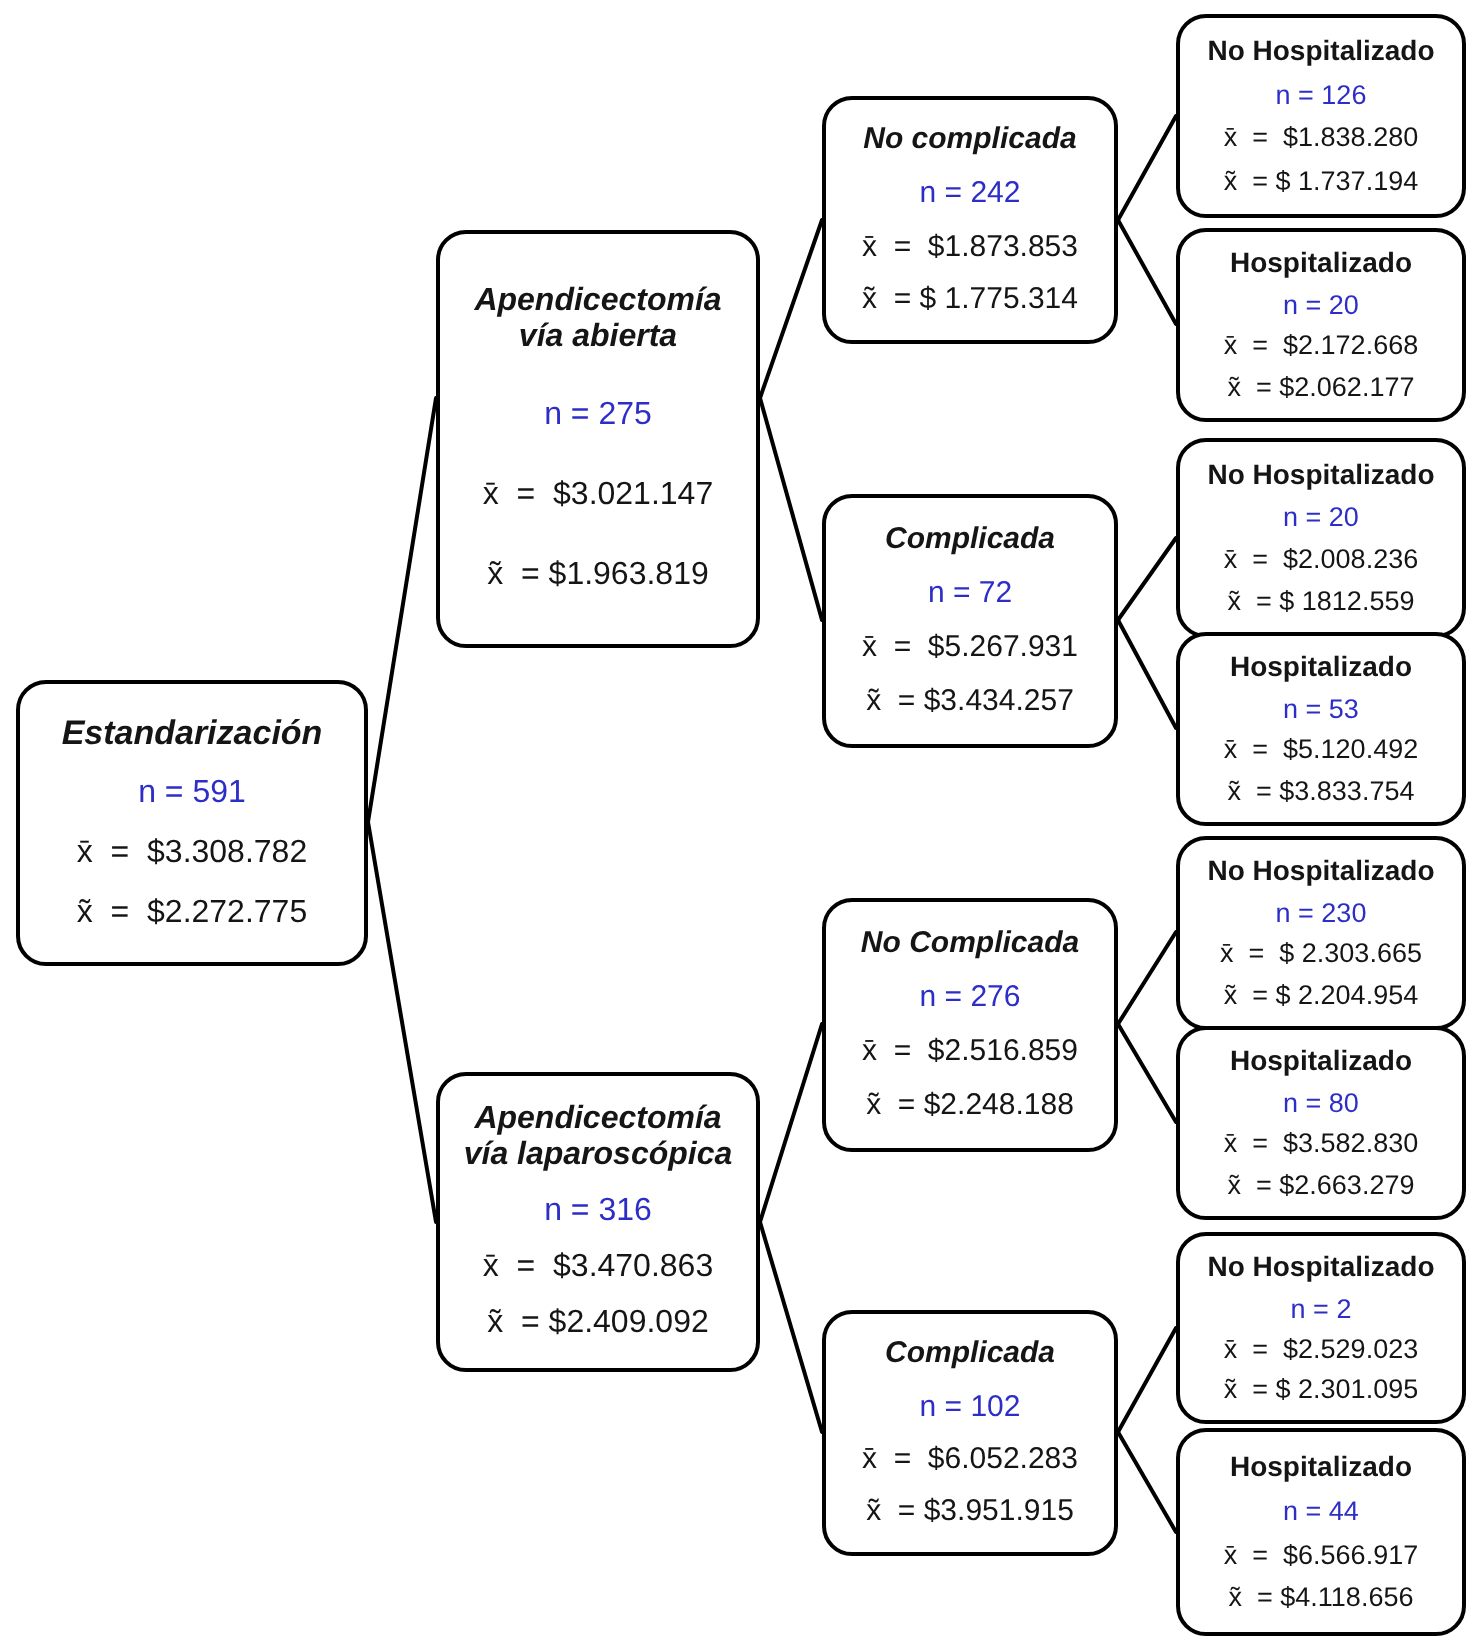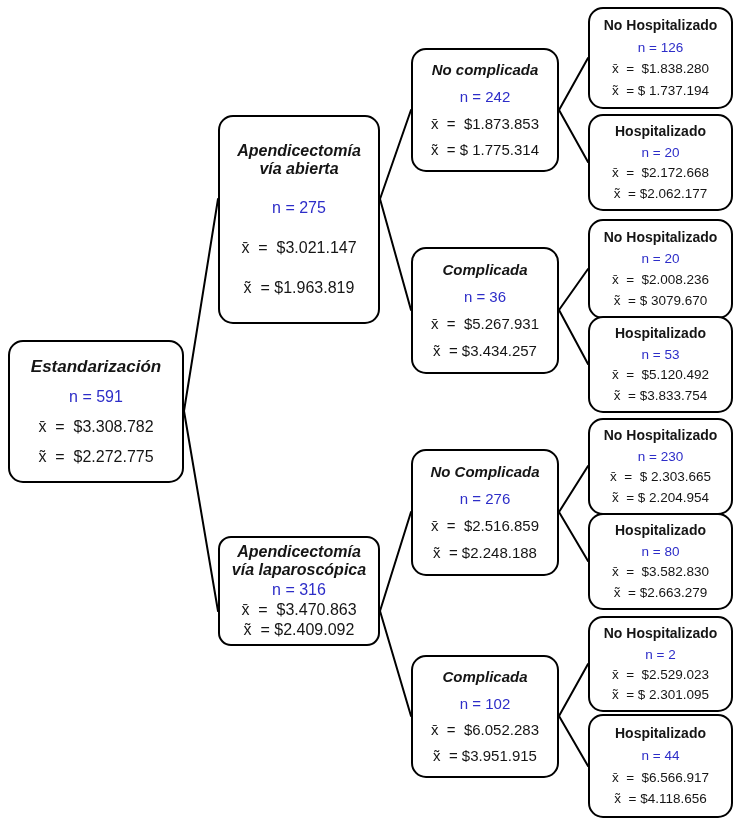--- a/index.html
+++ b/index.html
@@ -38,21 +38,21 @@
   .v { white-space: pre; }
 
   .lvl1 { font-size: 16px; }  .lvl1 .t { font-size: 17px; }
   .lvl2 { font-size: 16px; }  .lvl2 .t { font-size: 16px; }
   .lvl3 { font-size: 15px; }  .lvl3 .t { font-size: 15px; }
   .leaf { font-size: 13.5px; } .leaf .t { font-size: 14px; font-style: normal; }
 
   
   #n-root    { left:   8px; top: 340px; width: 176px; height: 143px; }
   #n-open    { left: 218px; top: 115px; width: 162px; height: 209px; }
-  #n-lap     { left: 218px; top: 536px; width: 162px; height: 110px; border-radius: 13px; }
+  #n-lap     { left: 218px; top: 536px; width: 162px; height: 150px; }
   #n-open-nc { left: 411px; top:  48px; width: 148px; height: 124px; }
   #n-open-c  { left: 411px; top: 247px; width: 148px; height: 127px; }
   #n-lap-nc  { left: 411px; top: 449px; width: 148px; height: 127px; }
   #n-lap-c   { left: 411px; top: 655px; width: 148px; height: 123px; }
   #n-open-nc-nh { left: 588px; top:   7px; width: 145px; height: 102px; }
   #n-open-nc-h  { left: 588px; top: 114px; width: 145px; height:  97px; }
   #n-open-c-nh  { left: 588px; top: 219px; width: 145px; height: 100px; }
   #n-open-c-h   { left: 588px; top: 316px; width: 145px; height:  97px; }
   #n-lap-nc-nh  { left: 588px; top: 418px; width: 145px; height:  97px; }
   #n-lap-nc-h   { left: 588px; top: 513px; width: 145px; height:  97px; }
@@ -104,21 +104,21 @@
 
   <div class="node lvl3" id="n-open-nc">
     <div class="t">No complicada</div>
     <div class="n">n = 242</div>
     <div class="v">x̄  =  $1.873.853</div>
     <div class="v">x̃  = $ 1.775.314</div>
   </div>
 
   <div class="node lvl3" id="n-open-c">
     <div class="t">Complicada</div>
-    <div class="n">n = 36</div>
+    <div class="n">n = 72</div>
     <div class="v">x̄  =  $5.267.931</div>
     <div class="v">x̃  = $3.434.257</div>
   </div>
 
   <div class="node lvl3" id="n-lap-nc">
     <div class="t">No Complicada</div>
     <div class="n">n = 276</div>
     <div class="v">x̄  =  $2.516.859</div>
     <div class="v">x̃  = $2.248.188</div>
   </div>
@@ -141,21 +141,21 @@
     <div class="t">Hospitalizado</div>
     <div class="n">n = 20</div>
     <div class="v">x̄  =  $2.172.668</div>
     <div class="v">x̃  = $2.062.177</div>
   </div>
 
   <div class="node leaf" id="n-open-c-nh">
     <div class="t">No Hospitalizado</div>
     <div class="n">n = 20</div>
     <div class="v">x̄  =  $2.008.236</div>
-    <div class="v">x̃  = $ 3079.670</div>
+    <div class="v">x̃  = $ 1812.559</div>
   </div>
 
   <div class="node leaf" id="n-open-c-h">
     <div class="t">Hospitalizado</div>
     <div class="n">n = 53</div>
     <div class="v">x̄  =  $5.120.492</div>
     <div class="v">x̃  = $3.833.754</div>
   </div>
 
   <div class="node leaf" id="n-lap-nc-nh">

